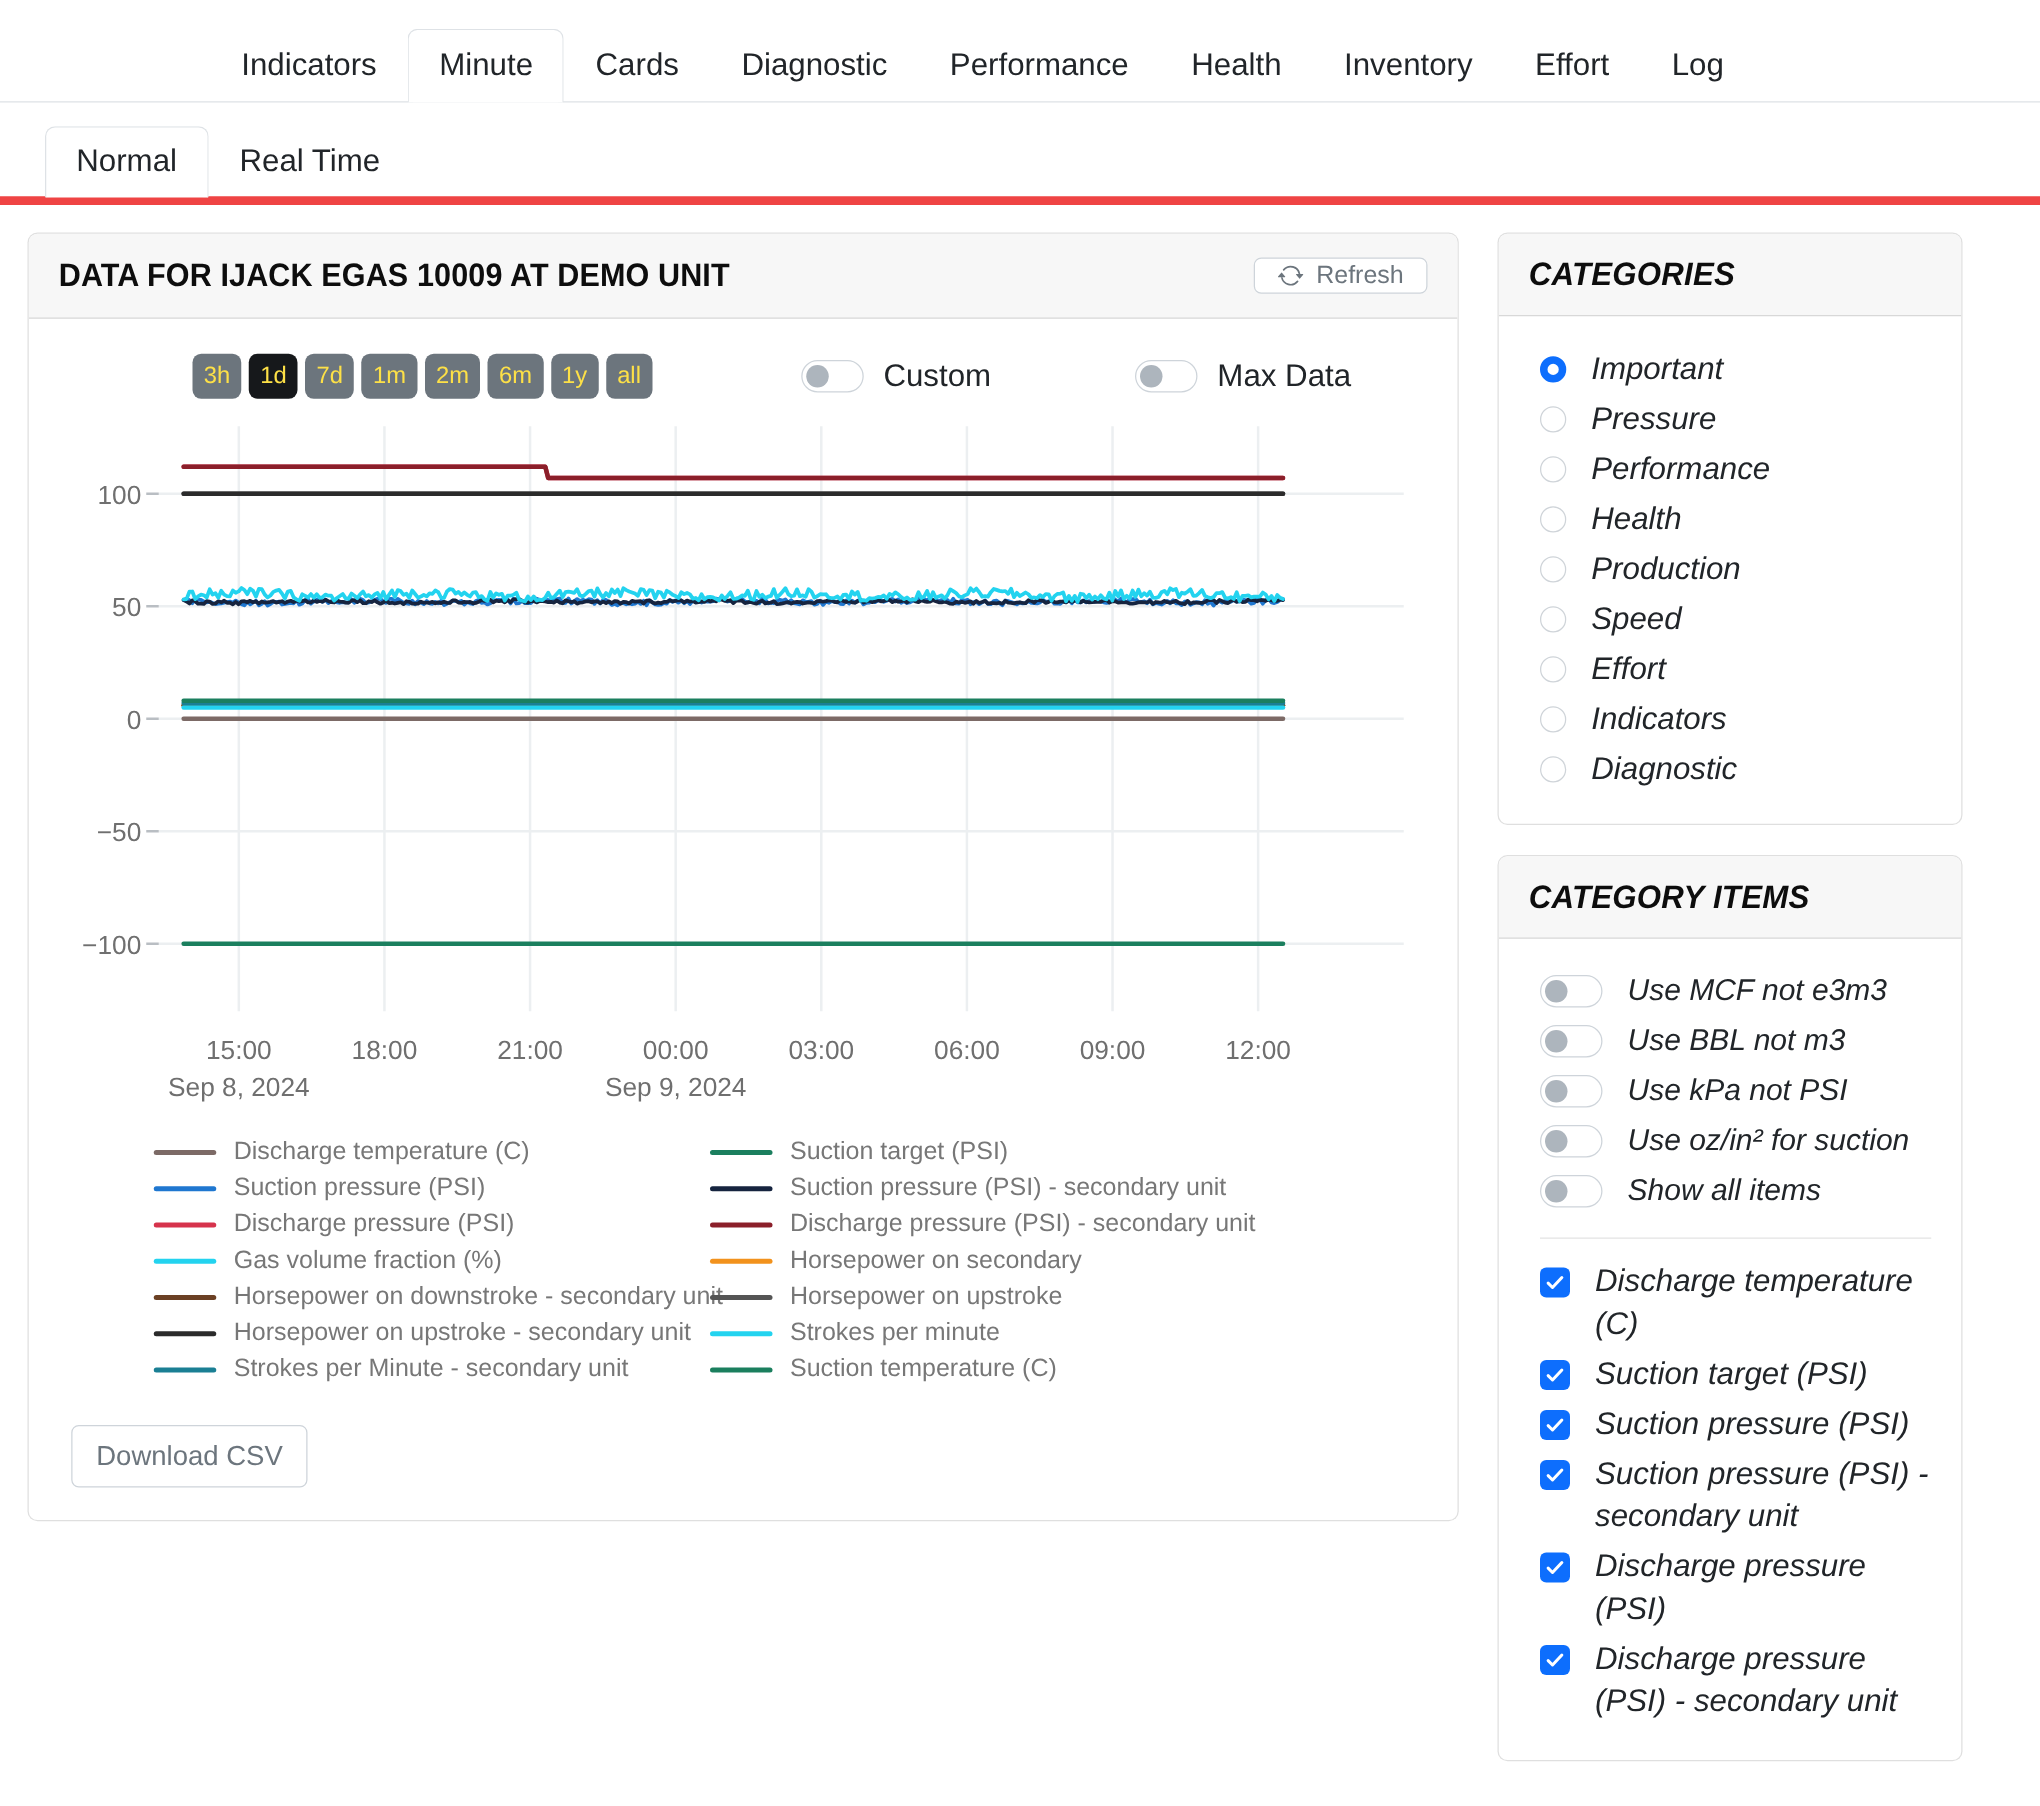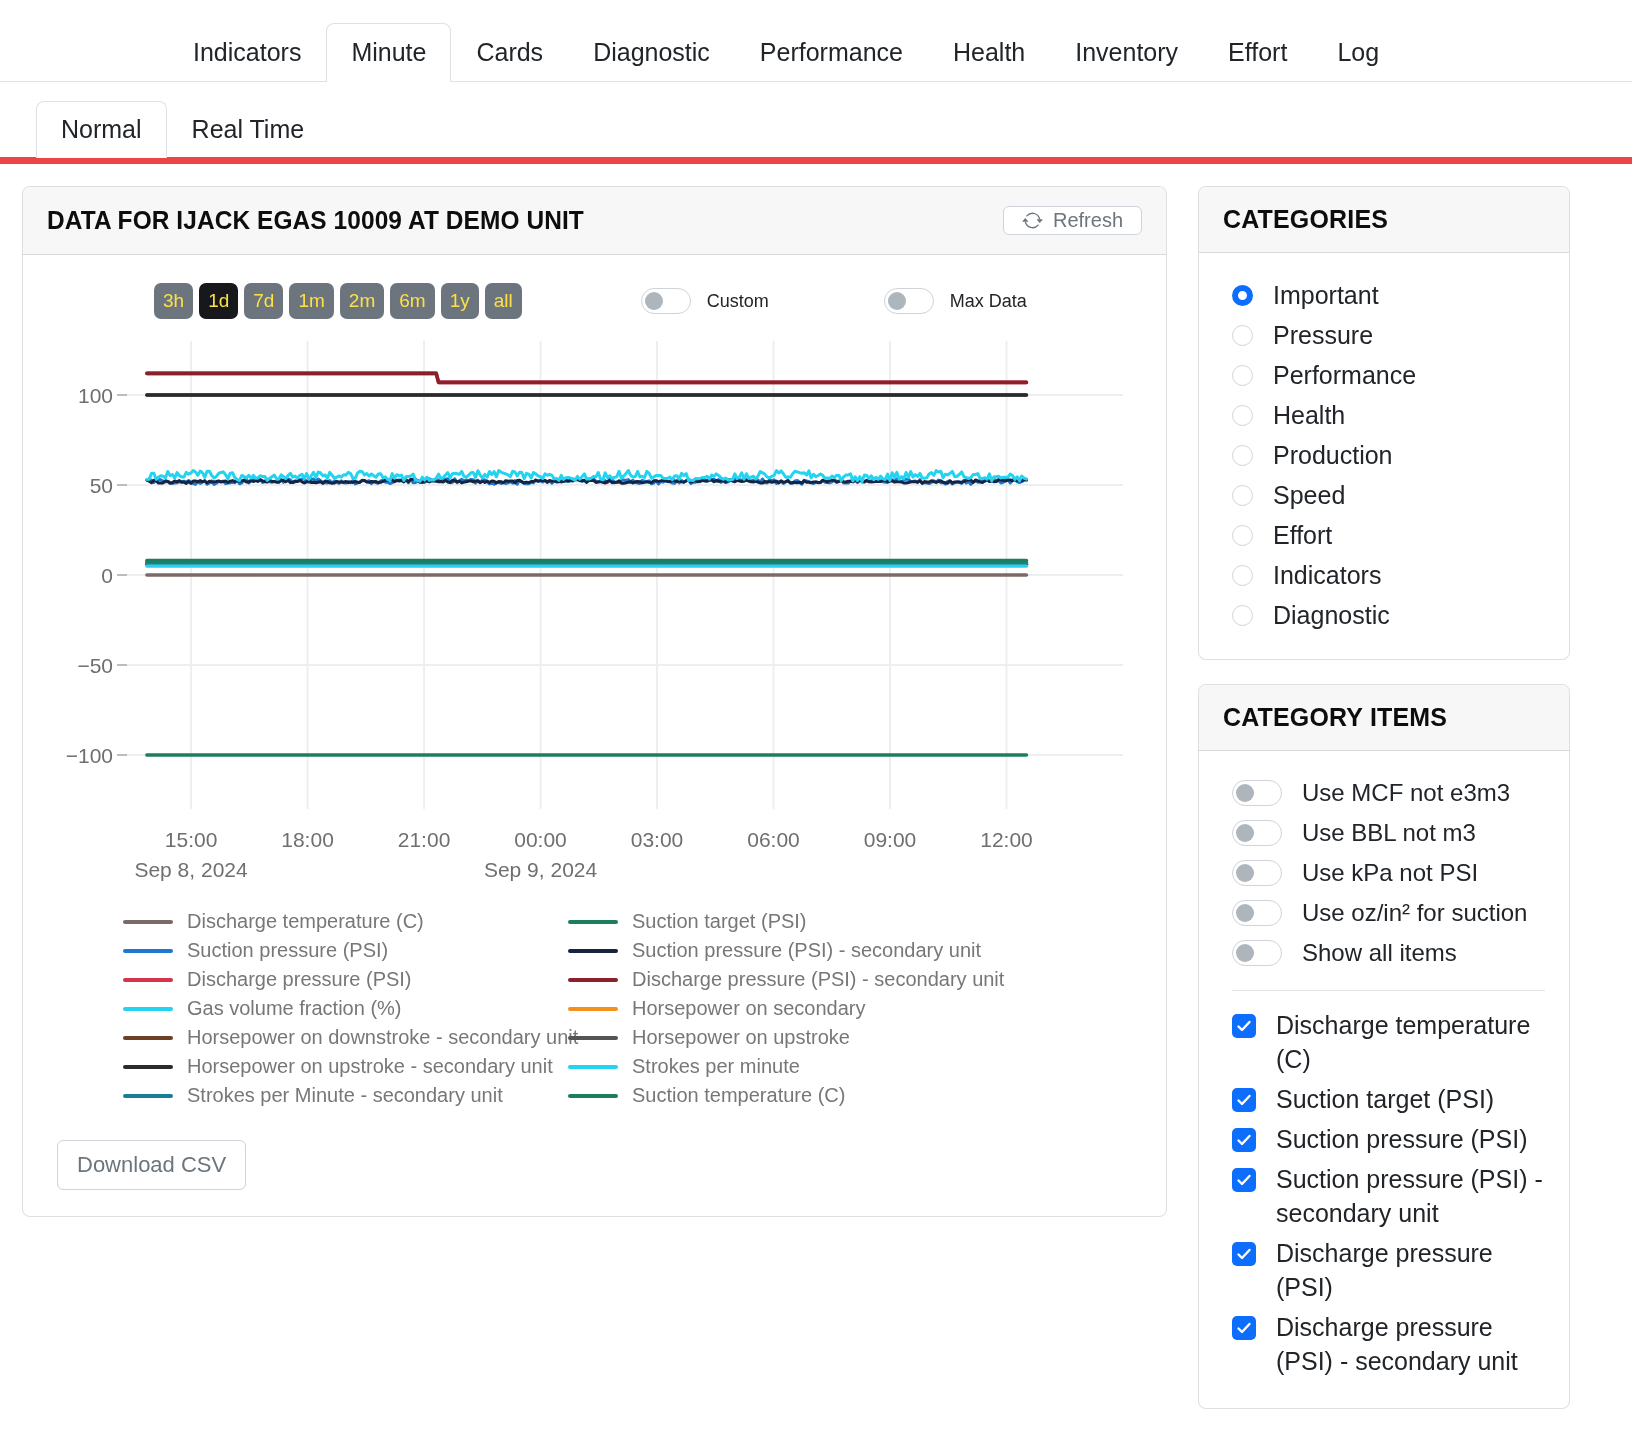--- a/index.html
+++ b/index.html
@@ -64,21 +64,21 @@
   }
 
   
   .page {
     display: flex;
     gap: 31px;
     padding: 22px 22px 0 22px;
     align-items: flex-start;
   }
   .main-col { width: 1145px; flex: 0 0 1145px; }
-  .side-col { width: 372px; flex: 0 0 372px; }
+  .side-col { width: 372px; flex: 0 0 372px; font-style: italic; }
 
   .card {
     border: 1px solid rgba(0,0,0,.125);
     border-radius: 8px;
     background: #fff;
     overflow: hidden;
   }
   .card-head {
     background: #f7f7f7;
     border-bottom: 1px solid rgba(0,0,0,.125);
@@ -151,21 +151,21 @@
     cursor: pointer;
     flex: 0 0 50px;
   }
   .switch .knob {
     position: absolute;
     left: 3px; top: 3px;
     width: 18px; height: 18px;
     border-radius: 50%;
     background: #adb5bd;
   }
-  .toggle-label { font-size: 18px; color: #212529; white-space: nowrap; }
+  .toggle-label { font-size: 25px; color: #212529; white-space: nowrap; }
 
   
   .chart-area { position: relative; height: 570px; margin-top: 10px; }
   .chart-svg { display: block; }
 
   
   .legend {
     padding: 8px 0 0 100px;
     display: grid;
     grid-template-columns: 445px auto;

